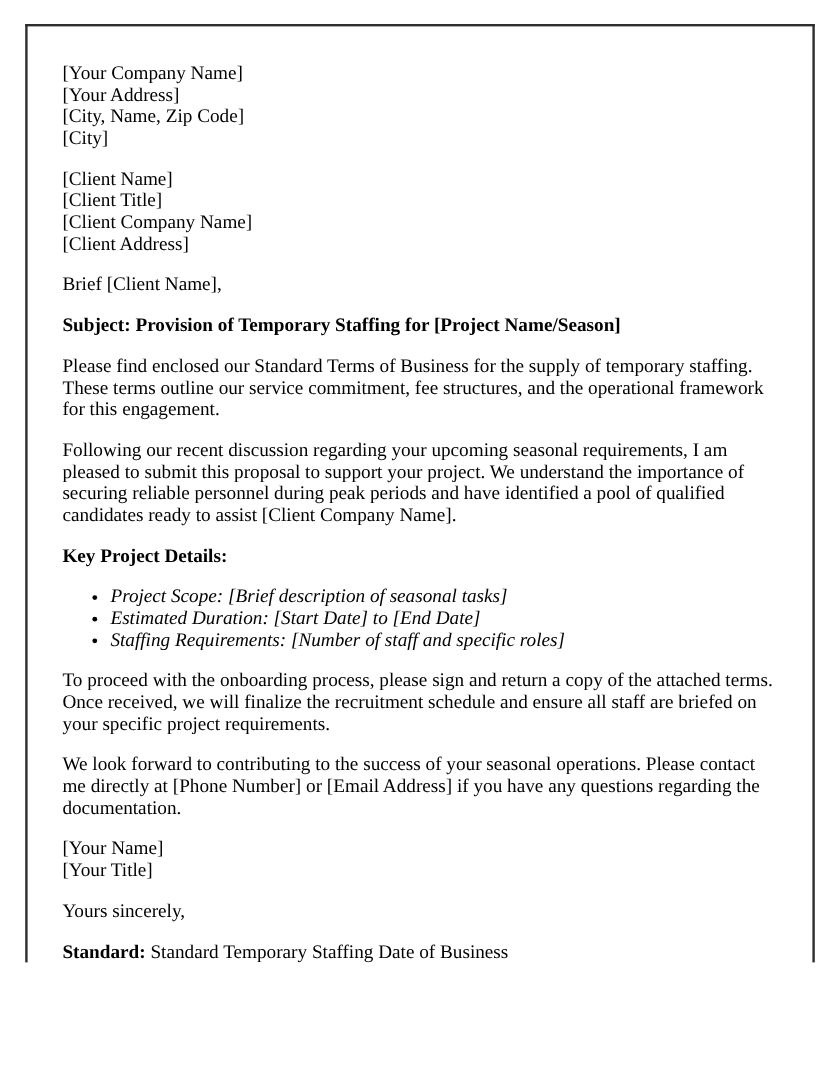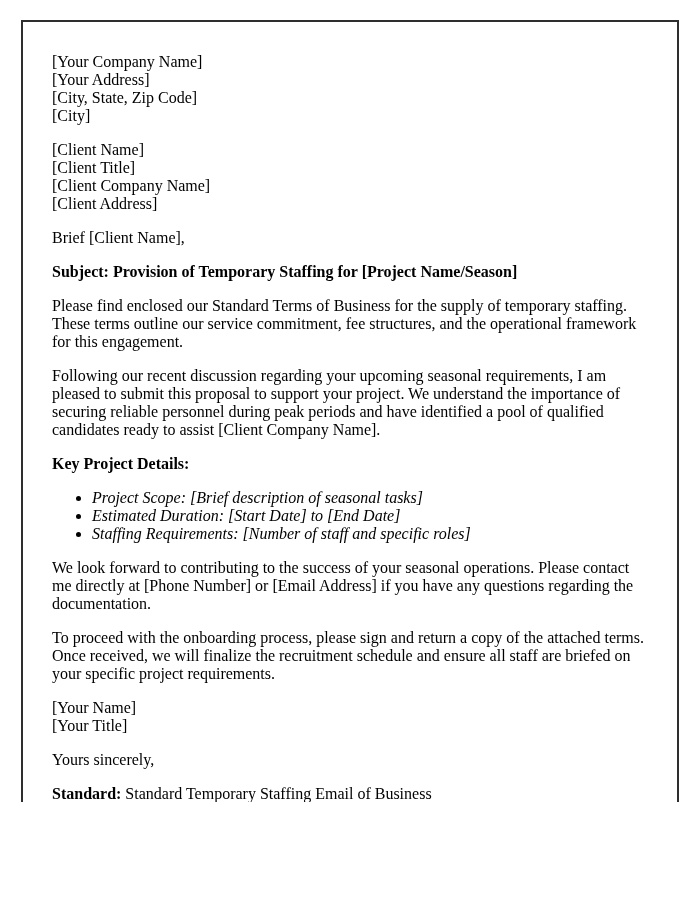--- a/index.html
+++ b/index.html
@@ -41,21 +41,21 @@
   }
 </style>
 </head>
 <body>
 
 <div class="page">
 
   <p>
     <span>[Your Company Name]</span><br>
     <span>[Your Address]</span><br>
-    <span>[City, State, Zip Code]</span><br>
+    <span>[City, Name, Zip Code]</span><br>
     <span>[City]</span>
   </p>
 
   <p>
     <span>[Client Name]</span><br>
     <span>[Client Title]</span><br>
     <span>[Client Company Name]</span><br>
     <span>[Client Address]</span>
   </p>
 
@@ -68,29 +68,29 @@
   <p>Following our recent discussion regarding your upcoming seasonal requirements, I am pleased to submit this proposal to support your project. We understand the importance of securing reliable personnel during peak periods and have identified a pool of qualified candidates ready to assist [Client Company Name].</p>
 
   <p class="bold">Key Project Details:</p>
 
   <ul>
     <li>Project Scope: [Brief description of seasonal tasks]</li>
     <li>Estimated Duration: [Start Date] to [End Date]</li>
     <li>Staffing Requirements: [Number of staff and specific roles]</li>
   </ul>
 
+  <p>To proceed with the onboarding process, please sign and return a copy of the attached terms. Once received, we will finalize the recruitment schedule and ensure all staff are briefed on your specific project requirements.</p>
+
   <p>We look forward to contributing to the success of your seasonal operations. Please contact me directly at [Phone Number] or [Email Address] if you have any questions regarding the documentation.</p>
-
-  <p>To proceed with the onboarding process, please sign and return a copy of the attached terms. Once received, we will finalize the recruitment schedule and ensure all staff are briefed on your specific project requirements.</p>
 
   <p>
     <span>[Your Name]</span><br>
     <span>[Your Title]</span>
   </p>
 
   <p>Yours sincerely,</p>
 
   <p>
     <strong>Standard:</strong>
-    <span>Standard Temporary Staffing Email of Business</span>
+    <span>Standard Temporary Staffing Date of Business</span>
   </p>
 
 </div>
 
 </body></html>

